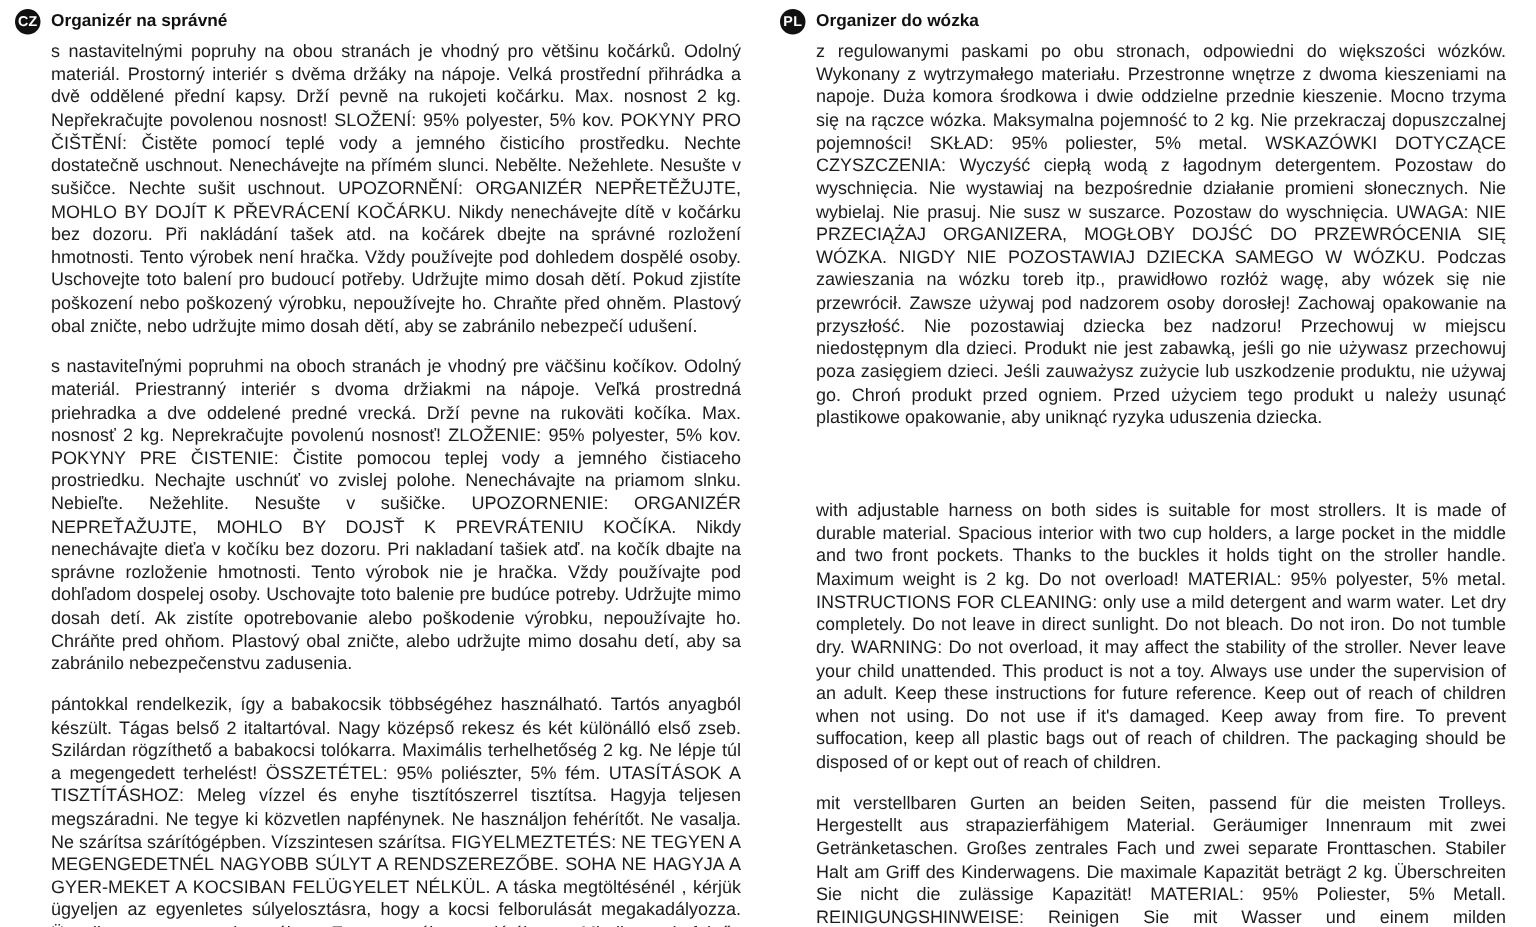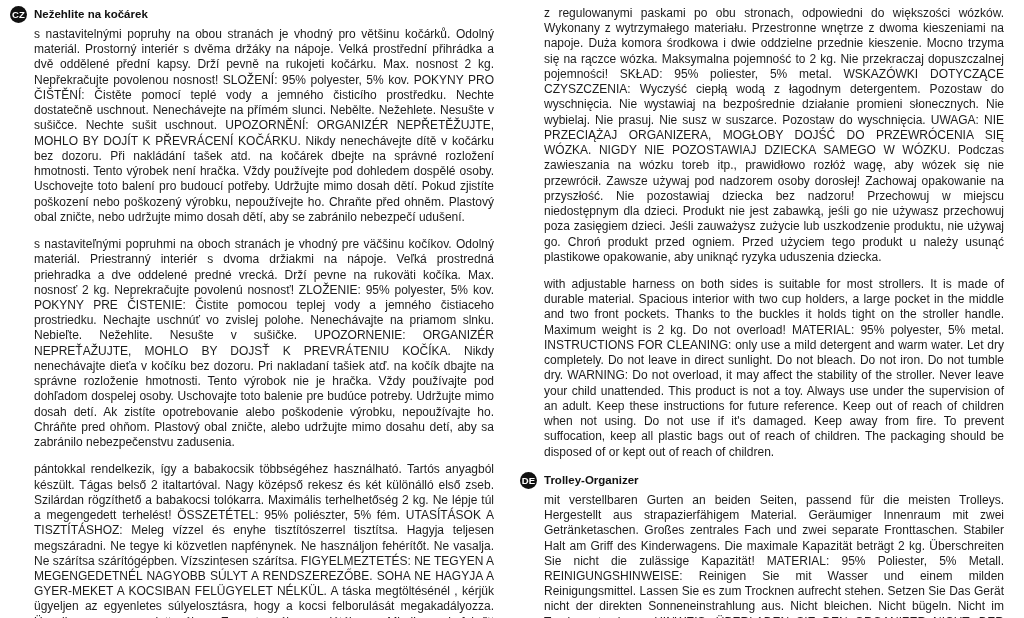--- a/index.html
+++ b/index.html
@@ -70,64 +70,64 @@
     line-height: 1.27;
     text-align: justify;
     color: #1c1c1c;
     padding-left: 24px;
     hyphens: auto;
   }
   
   .sec-cz1 .body-text { padding-left: 24px; }
   .sec-pl .body-text { padding-left: 24px; }
   .sec-sk .body-text { padding-left: 24px; }
-  .sec-en .body-text { padding-left: 24px; }
+  .sec-en .body-text { padding-left: 24px; margin-top: 35px; }
   .sec-hu .body-text { padding-left: 24px; }
   .sec-de .body-text { padding-left: 24px; }
 </style>
 </head>
 <body>
 
 <div class="page">
   <div class="columns">
 
     <div class="col">
 
       <div class="section sec-cz1">
         <div class="sec-head">
           <span class="lang-badge">CZ</span>
-          <span class="sec-title">Nežehlite na kočárek</span>
+          <span class="sec-title">Organizér na správné</span>
         </div>
         <div class="body-text">s nastavitelnými popruhy na obou stranách je vhodný pro většinu kočárků. Odolný materiál. Prostorný interiér s dvěma držáky na nápoje. Velká prostřední přihrádka a dvě oddělené přední kapsy. Drží pevně na rukojeti kočárku. Max. nosnost 2 kg. Nepřekračujte povolenou nosnost! SLOŽENÍ: 95% polyester, 5% kov. POKYNY PRO ČIŠTĚNÍ: Čistěte pomocí teplé vody a jemného čisticího prostředku. Nechte dostatečně uschnout. Nenechávejte na přímém slunci. Nebělte. Nežehlete. Nesušte v sušičce. Nechte sušit uschnout. UPOZORNĚNÍ: ORGANIZÉR NEPŘETĚŽUJTE, MOHLO BY DOJÍT K PŘEVRÁCENÍ KOČÁRKU. Nikdy nenechávejte dítě v kočárku bez dozoru. Při nakládání tašek atd. na kočárek dbejte na správné rozložení hmotnosti. Tento výrobek není hračka. Vždy používejte pod dohledem dospělé osoby. Uschovejte toto balení pro budoucí potřeby. Udržujte mimo dosah dětí. Pokud zjistíte poškození nebo poškozený výrobku, nepoužívejte ho. Chraňte před ohněm. Plastový obal zničte, nebo udržujte mimo dosah dětí, aby se zabránilo nebezpečí udušení.</div>
       </div>
 
       <div class="section sec-sk">
         <div class="body-text">s nastaviteľnými popruhmi na oboch stranách je vhodný pre väčšinu kočíkov. Odolný materiál. Priestranný interiér s dvoma držiakmi na nápoje. Veľká prostredná priehradka a dve oddelené predné vrecká. Drží pevne na rukoväti kočíka. Max. nosnosť 2 kg. Neprekračujte povolenú nosnosť! ZLOŽENIE: 95% polyester, 5% kov. POKYNY PRE ČISTENIE: Čistite pomocou teplej vody a jemného čistiaceho prostriedku. Nechajte uschnúť vo zvislej polohe. Nenechávajte na priamom slnku. Nebieľte. Nežehlite. Nesušte v sušičke. UPOZORNENIE: ORGANIZÉR NEPREŤAŽUJTE, MOHLO BY DOJSŤ K PREVRÁTENIU KOČÍKA. Nikdy nenechávajte dieťa v kočíku bez dozoru. Pri nakladaní tašiek atď. na kočík dbajte na správne rozloženie hmotnosti. Tento výrobok nie je hračka. Vždy používajte pod dohľadom dospelej osoby. Uschovajte toto balenie pre budúce potreby. Udržujte mimo dosah detí. Ak zistíte opotrebovanie alebo poškodenie výrobku, nepoužívajte ho. Chráňte pred ohňom. Plastový obal zničte, alebo udržujte mimo dosahu detí, aby sa zabránilo nebezpečenstvu zadusenia.</div>
       </div>
 
       <div class="section sec-hu">
         <div class="body-text">pántokkal rendelkezik, így a babakocsik többségéhez használható. Tartós anyagból készült. Tágas belső 2 italtartóval. Nagy középső rekesz és két különálló első zseb. Szilárdan rögzíthető a babakocsi tolókarra. Maximális terhelhetőség 2 kg. Ne lépje túl a megengedett terhelést! ÖSSZETÉTEL: 95% poliészter, 5% fém. UTASÍTÁSOK A TISZTÍTÁSHOZ: Meleg vízzel és enyhe tisztítószerrel tisztítsa. Hagyja teljesen megszáradni. Ne tegye ki közvetlen napfénynek. Ne használjon fehérítőt. Ne vasalja. Ne szárítsa szárítógépben. Vízszintesen szárítsa. FIGYELMEZTETÉS: NE TEGYEN A MEGENGEDETNÉL NAGYOBB SÚLYT A RENDSZEREZŐBE. SOHA NE HAGYJA A GYER-MEKET A KOCSIBAN FELÜGYELET NÉLKÜL. A táska megtöltésénél , kérjük ügyeljen az egyenletes súlyelosztásra, hogy a kocsi felborulását megakadályozza. Ügyeljen a megengedett súlyra. Ez a termék nem játékszer. Mindig csak felnőtt felügyelete mellett használja! Kérjük őrizze meg ezt a csomagolást későbbi felhasználásra. Tartsa távol gyermekétől. Ne hagyja gyermekét felügyelet nélkül! A termék nem játékszer, ha nem használja, tegye olyan helyre, ahol a gyermeke nem érheti el. Ha elhasználódás jeleit tapasztalja, ne használja tovább. Óvja a terméket a nyílt lángtól. A műanyag csomagolást használat előtt távolítsa el a termékről, hogy megelőzze a gyermek fulladását. Semmisítse meg a csomagolást, vagy tartsa távol gyermekétől</div>
       </div>
 
     </div>
 
     <div class="col">
 
       <div class="section sec-pl">
+        <div class="sec-head">
+          <span class="lang-badge">PL</span>
+          <span class="sec-title">Organizer do wózka</span>
+        </div>
         <div class="body-text">z regulowanymi paskami po obu stronach, odpowiedni do większości wózków. Wykonany z wytrzymałego materiału. Przestronne wnętrze z dwoma kieszeniami na napoje. Duża komora środkowa i dwie oddzielne przednie kieszenie. Mocno trzyma się na rączce wózka. Maksymalna pojemność to 2 kg. Nie przekraczaj dopuszczalnej pojemności! SKŁAD: 95% poliester, 5% metal. WSKAZÓWKI DOTYCZĄCE CZYSZCZENIA: Wyczyść ciepłą wodą z łagodnym detergentem. Pozostaw do wyschnięcia. Nie wystawiaj na bezpośrednie działanie promieni słonecznych. Nie wybielaj. Nie prasuj. Nie susz w suszarce. Pozostaw do wyschnięcia. UWAGA: NIE PRZECIĄŻAJ ORGANIZERA, MOGŁOBY DOJŚĆ DO PRZEWRÓCENIA SIĘ WÓZKA. NIGDY NIE POZOSTAWIAJ DZIECKA SAMEGO W WÓZKU. Podczas zawieszania na wózku toreb itp., prawidłowo rozłóż wagę, aby wózek się nie przewrócił. Zawsze używaj pod nadzorem osoby dorosłej! Zachowaj opakowanie na przyszłość. Nie pozostawiaj dziecka bez nadzoru! Przechowuj w miejscu niedostępnym dla dzieci. Produkt nie jest zabawką, jeśli go nie używasz przechowuj poza zasięgiem dzieci. Jeśli zauważysz zużycie lub uszkodzenie produktu, nie używaj go. Chroń produkt przed ogniem. Przed użyciem tego produkt u należy usunąć plastikowe opakowanie, aby uniknąć ryzyka uduszenia dziecka.</div>
       </div>
 
       <div class="section sec-en">
         <div class="body-text">with adjustable harness on both sides is suitable for most strollers. It is made of durable material. Spacious interior with two cup holders, a large pocket in the middle and two front pockets. Thanks to the buckles it holds tight on the stroller handle. Maximum weight is 2 kg. Do not overload! MATERIAL: 95% polyester, 5% metal. INSTRUCTIONS FOR CLEANING: only use a mild detergent and warm water. Let dry completely. Do not leave in direct sunlight. Do not bleach. Do not iron. Do not tumble dry. WARNING: Do not overload, it may affect the stability of the stroller. Never leave your child unattended. This product is not a toy. Always use under the supervision of an adult. Keep these instructions for future reference. Keep out of reach of children when not using. Do not use if it's damaged. Keep away from fire. To prevent suffocation, keep all plastic bags out of reach of children. The packaging should be disposed of or kept out of reach of children.</div>
       </div>
 
       <div class="section sec-de">
-        <div class="sec-head">
-          <span class="lang-badge">DE</span>
-          <span class="sec-title">Trolley-Organizer</span>
-        </div>
         <div class="body-text">mit verstellbaren Gurten an beiden Seiten, passend für die meisten Trolleys. Hergestellt aus strapazierfähigem Material. Geräumiger Innenraum mit zwei Getränketaschen. Großes zentrales Fach und zwei separate Fronttaschen. Stabiler Halt am Griff des Kinderwagens. Die maximale Kapazität beträgt 2 kg. Überschreiten Sie nicht die zulässige Kapazität! MATERIAL: 95% Poliester, 5% Metall. REINIGUNGSHINWEISE: Reinigen Sie mit Wasser und einem milden Reinigungsmittel. Lassen Sie es zum Trocknen aufrecht stehen. Setzen Sie Das Gerät nicht der direkten Sonneneinstrahlung aus. Nicht bleichen. Nicht bügeln. Nicht im Trockner trocknen. HINWEIS: ÜBERLADEN SIE DEN ORGANIZER NICHT, DER KINDERWAGEN KÖNNTE UMKIPPEN. LASSEN SIE IHR BABY NIEMALS ALLEIN IM KINDERWAGEN. Wenn Sie Taschen usw. an den Kinderwagen hängen, verteilen Sie bitte das Gewicht richtig, damit der Kinderwagen nicht umkippt. Bitte achten Sie auf das Gewicht. Dies ist kein Spielzeug. Außerhalb der Reichweite von Kindern aufbewahren. Verwenden Sie es nicht, wenn es beschädigt ist. Von Feuer fernhalten. Bewahren Sie alle Plastikbeutel außerhalb der Reichweite von Kindern auf, um Erstickungsgefahr zu vermeiden. Entsorgen oder lagern Sie die Verpackung außerhalb der Reichweite von Kindern.</div>
       </div>
 
     </div>
 
   </div>
 </div>
 
 </body></html>

